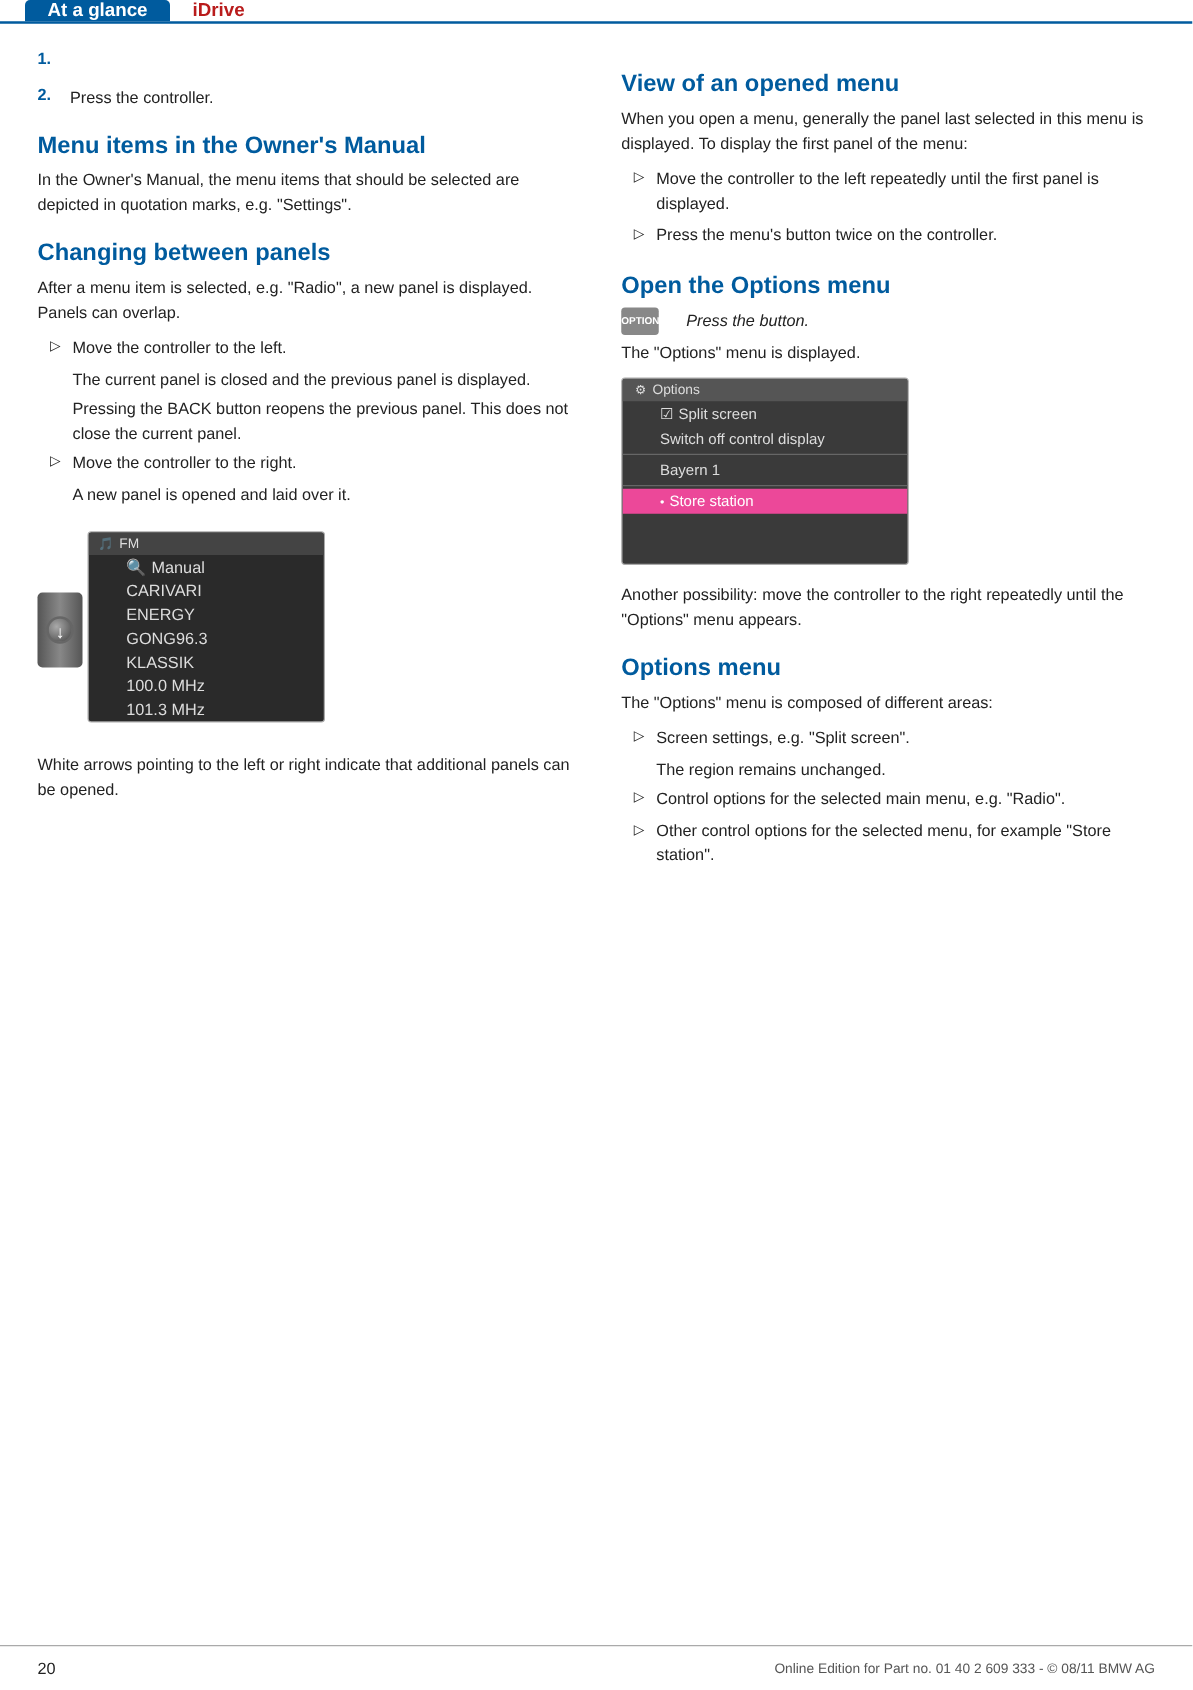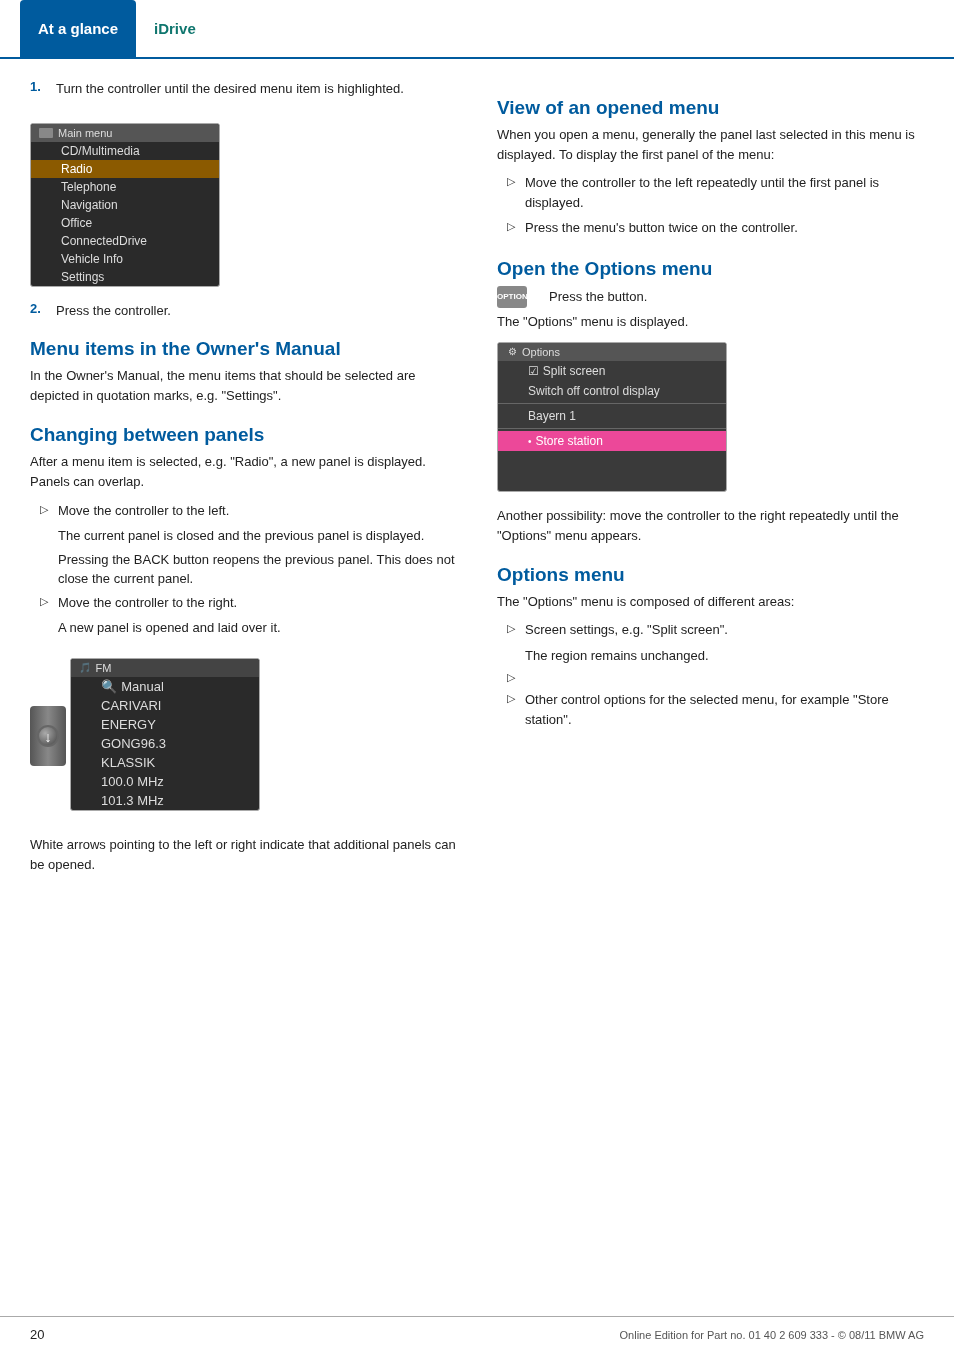--- a/index.html
+++ b/index.html
@@ -15,33 +15,33 @@
 
     
     .tab-bar {
       display: flex;
       align-items: stretch;
       border-bottom: 2px solid #005b9e;
       margin-bottom: 0;
       padding: 0 20px;
     }
     .tab {
-      padding: 20px 18px;
+      padding: 0 18px;
       font-size: 15px;
       font-weight: bold;
       cursor: pointer;
       color: #222;
     }
     .tab.active {
       background: #005b9e;
       color: #fff;
       border-radius: 4px 4px 0 0;
     }
     .tab.inactive {
-      color: #0f766e;
+      color: #b91c1c;
       background: transparent;
       text-align: right;
     }
 
     
     .content-area {
       display: flex;
       gap: 0;
       padding: 20px 30px 40px 30px;
     }
@@ -256,39 +256,22 @@
   <div class="tab active">At a glance</div>
   <div class="tab inactive">iDrive</div>
 </div>
 
 <div class="content-area">
 
   <div class="col-left">
 
     <div class="step">
       <span class="step-number">1.</span>
-      <span class="step-text">Turn the controller until the desired menu item is highlighted.</span>
-    </div>
-
-    <div class="menu-with-controller">
-      <div class="menu-mockup">
-        <div class="menu-title-bar">
-          <span class="menu-icon-small"></span>
-          <span>Main menu</span>
-        </div>
-        <div class="menu-item-row">CD/Multimedia</div>
-        <div class="menu-item-row highlighted">Radio</div>
-        <div class="menu-item-row">Telephone</div>
-        <div class="menu-item-row">Navigation</div>
-        <div class="menu-item-row">Office</div>
-        <div class="menu-item-row">ConnectedDrive</div>
-        <div class="menu-item-row">Vehicle Info</div>
-        <div class="menu-item-row">Settings</div>
-      </div>
-    </div>
+    </div>
+
 
     <div class="step">
       <span class="step-number">2.</span>
       <span class="step-text">Press the controller.</span>
     </div>
 
     <div class="section-heading">Menu items in the Owner's Manual</div>
     <div class="body-text">In the Owner's Manual, the menu items that should be selected are depicted in quotation marks, e.g. "Settings".</div>
 
     <div class="section-heading">Changing between panels</div>
@@ -350,21 +333,21 @@
     </div>
     <div class="bullet-item">
       <span class="bullet-triangle">▷</span>
       <span class="bullet-text">Press the menu's button twice on the controller.</span>
     </div>
 
     <div class="section-heading" style="margin-top:20px;">Open the Options menu</div>
 
     <div style="display:flex;align-items:center;margin-bottom:4px;gap:16px;">
       <span class="options-btn-icon">OPTION</span>
-      <span class="body-text" style="margin-bottom:0;">Press the button.</span>
+      <span class="body-text" style="margin-bottom:0;font-style:italic;">Press the button.</span>
     </div>
     <div class="body-text">The "Options" menu is displayed.</div>
 
     <div class="options-menu-mockup">
       <div class="options-title-bar">
         <span style="font-size:10px;">⚙</span>
         <span>Options</span>
       </div>
       <div class="options-item-row">
         <span style="margin-right:4px;">☑</span><span>Split screen</span>
@@ -385,20 +368,21 @@
     <div class="body-text">The "Options" menu is composed of different areas:</div>
 
     <div class="bullet-item">
       <span class="bullet-triangle">▷</span>
       <span class="bullet-text">Screen settings, e.g. "Split screen".</span>
     </div>
     <div class="sub-bullet">The region remains unchanged.</div>
 
     <div class="bullet-item">
       <span class="bullet-triangle">▷</span>
+      <span class="bullet-text">Control options for the selected main menu, e.g. "Radio".</span>
     </div>
 
     <div class="bullet-item">
       <span class="bullet-triangle">▷</span>
       <span class="bullet-text">Other control options for the selected menu, for example "Store station".</span>
     </div>
 
   </div>
 
 </div>

